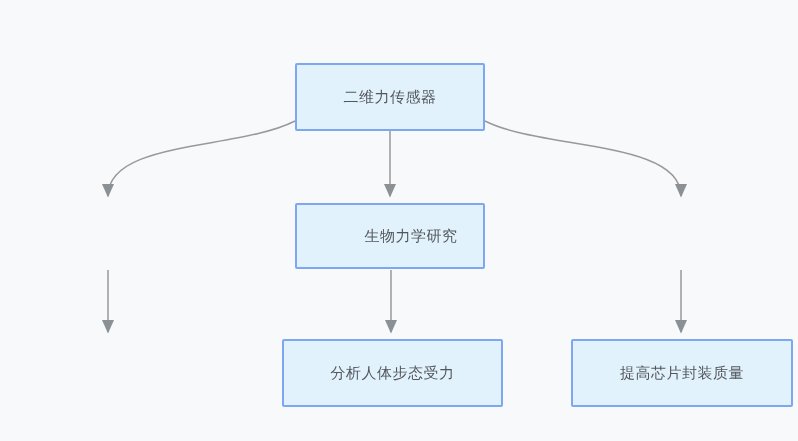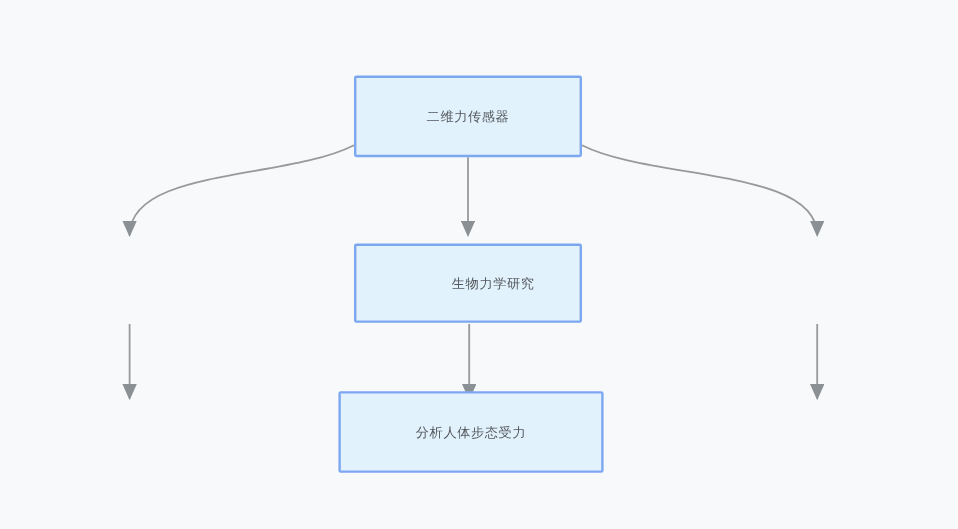--- a/index.html
+++ b/index.html
@@ -25,21 +25,21 @@
   .node {
     position: absolute;
     box-sizing: border-box;
     background: #e2f2fc;
     border: 2px solid #7da7f0;
     border-radius: 2px;
     display: flex;
     align-items: center;
     justify-content: center;
     color: #53575c;
-    font-size: 11px;
+    font-size: 15px;
     letter-spacing: 0.5px;
     white-space: nowrap;
     font-family: Liberation Serif, serif;
   }
 </style>
 </head>
 <body>
 
 <div class="canvas">
 
@@ -61,18 +61,21 @@
     <span>二维力传感器</span>
   </div>
 
 
   <div class="node" style="left:295px; top:203px; width:190px; height:66px;padding-left:42px;">
     <span>生物力学研究</span>
   </div>
 
 
 
-  <div class="node" style="left:282px; top:326px; width:221px; height:68px;">
+  <div class="node" style="left:282px; top:339px; width:221px; height:68px;">
     <span>分析人体步态受力</span>
   </div>
 
+  <div class="node" style="left:571px; top:339px; width:222px; height:68px;">
+    <span>提高芯片封装质量</span>
+  </div>
 
 </div>
 
 </body></html>

